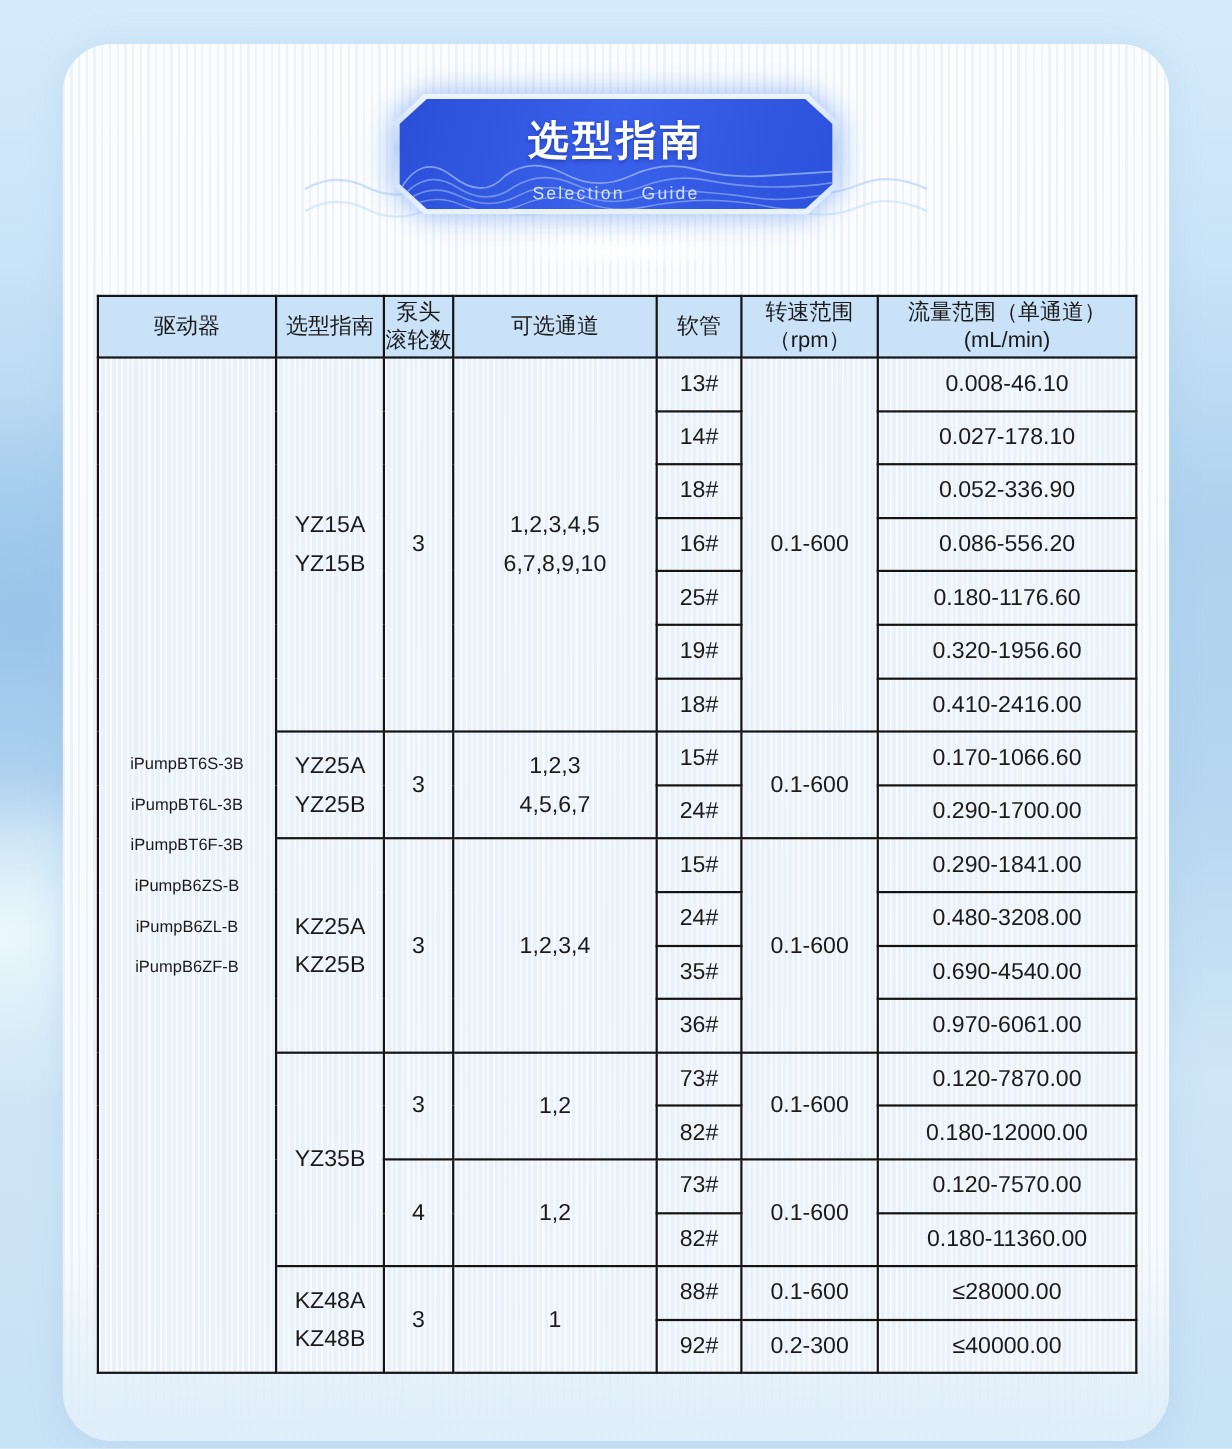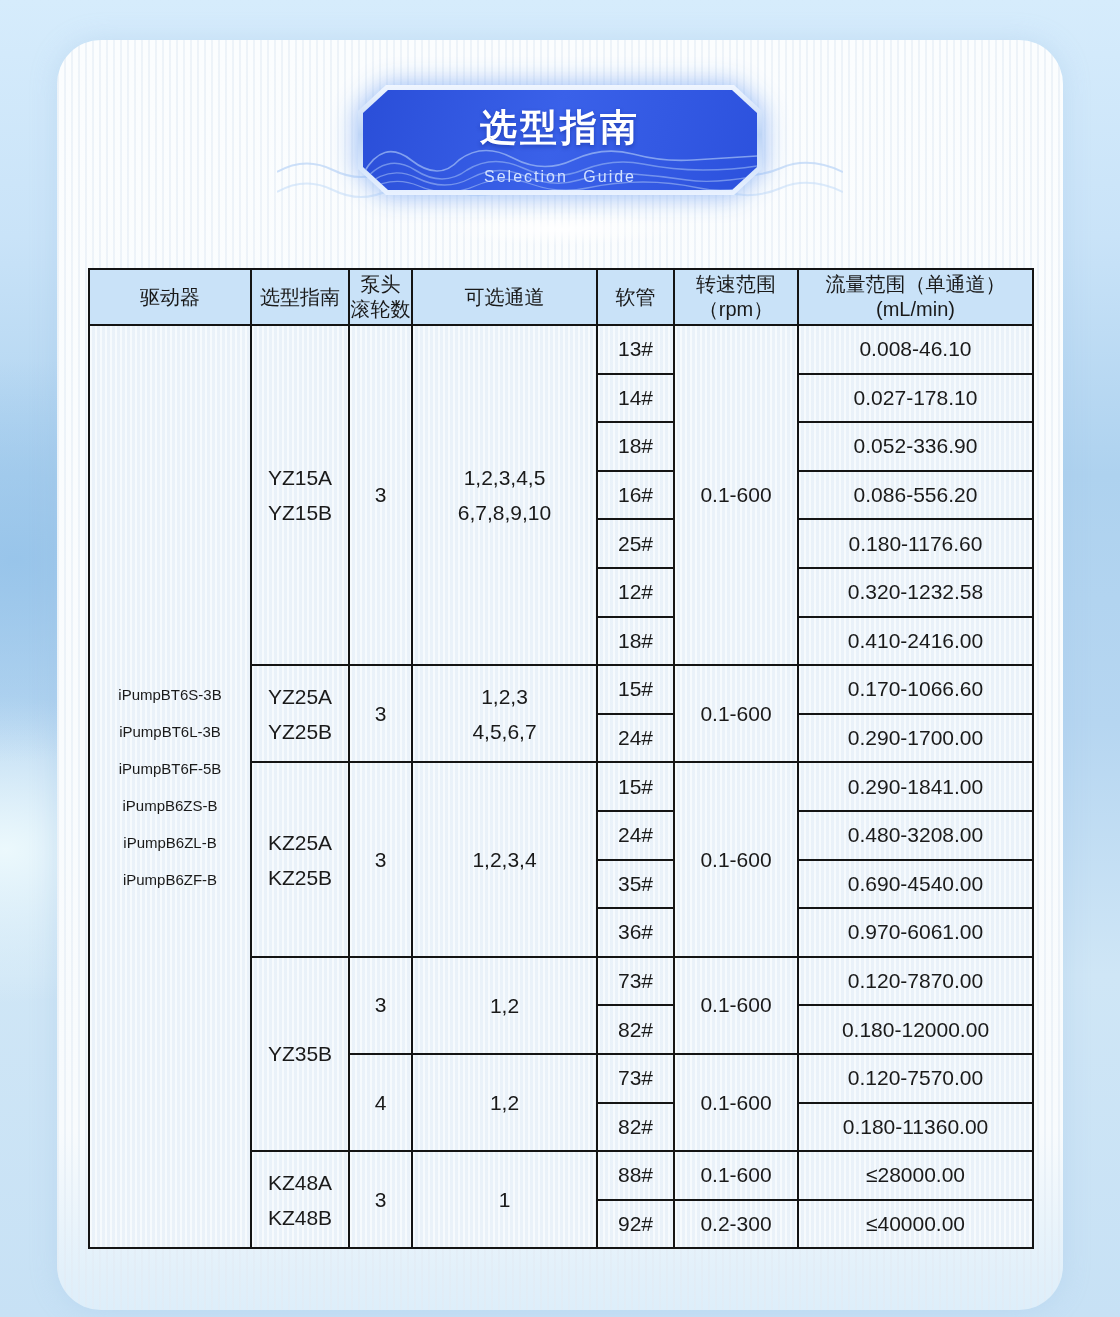--- a/index.html
+++ b/index.html
@@ -115,21 +115,21 @@
           <span class="ln">流量范围（单通道）</span>
           <span class="ln">(mL/min)</span>
         </th>
       </tr>
     </thead>
     <tbody>
       <tr>
         <td class="driver" rowspan="19">
           <span class="ln">iPumpBT6S-3B</span>
           <span class="ln">iPumpBT6L-3B</span>
-          <span class="ln">iPumpBT6F-5B</span>
+          <span class="ln">iPumpBT6F-3B</span>
           <span class="ln">iPumpB6ZS-B</span>
           <span class="ln">iPumpB6ZL-B</span>
           <span class="ln">iPumpB6ZF-B</span>
         </td>
         <td class="pump" rowspan="7">
           <span class="ln">YZ15A</span>
           <span class="ln">YZ15B</span>
         </td>
         <td rowspan="7">3</td>
         <td class="chan" rowspan="7">
@@ -150,22 +150,22 @@
       </tr>
       <tr>
         <td>16#</td>
         <td>0.086-556.20</td>
       </tr>
       <tr>
         <td>25#</td>
         <td>0.180-1176.60</td>
       </tr>
       <tr>
-        <td>12#</td>
-        <td>0.320-1232.58</td>
+        <td>19#</td>
+        <td>0.320-1956.60</td>
       </tr>
       <tr>
         <td>18#</td>
         <td>0.410-2416.00</td>
       </tr>
 
       <tr>
         <td class="pump" rowspan="2">
           <span class="ln">YZ25A</span>
           <span class="ln">YZ25B</span>

